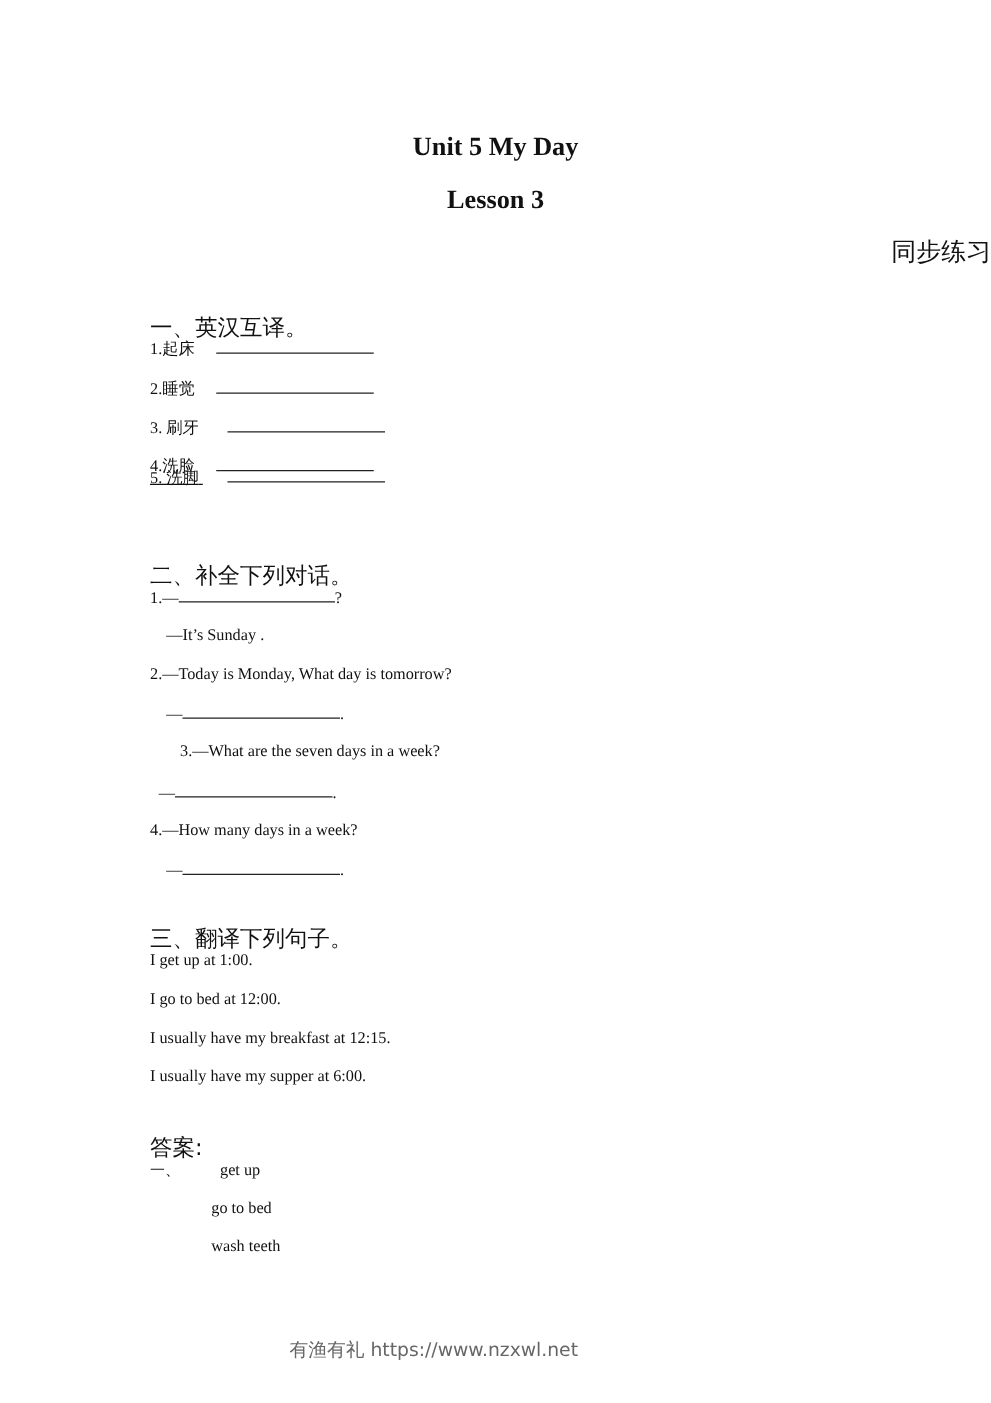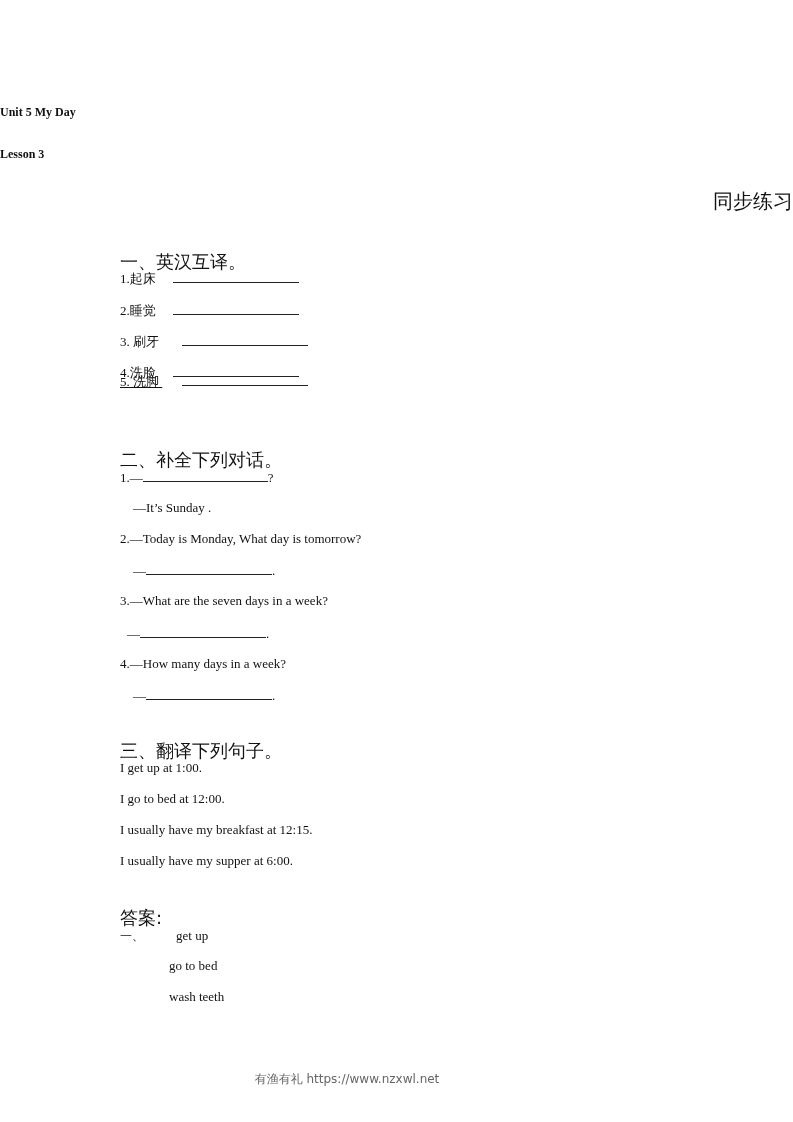--- a/index.html
+++ b/index.html
@@ -1,23 +1,23 @@
 <!DOCTYPE html>
 <html><head>
 <meta charset="utf-8">
 <style>
   html, body { margin: 0; padding: 0; background: #ffffff; }
   body { width: 793px; height: 1122px; position: relative; overflow: hidden; font-family: "Liberation Serif", "DejaVu Serif", serif; color: #111; }
   .abs { position: absolute; white-space: nowrap; }
-  .title { font-weight: bold; font-size: 12px; left: 0; width: 793px; }
+  .title { font-weight: bold; font-size: 21px; left: 0; width: 793px; text-align: center; }
   .subtitle { font-size: 20px; left: 0; width: 793px; text-align: right; font-family: "DejaVu Sans", sans-serif; }
   .heading { font-size: 18px; font-family: "DejaVu Sans", sans-serif; left: 120px; margin-top: 20px; }
   .line { font-size: 13px; left: 120px; }
   .blank { display: inline-block; border-bottom: 1px solid #222; height: 12px; vertical-align: baseline; }
-  .footer { font-family: "DejaVu Sans", sans-serif; font-size: 12px; color: #666; left: 0; width: 694px; text-align: center; }
+  .footer { font-family: "DejaVu Sans", sans-serif; font-size: 15px; color: #666; left: 0; width: 694px; text-align: center; }
 </style>
 </head>
 <body>
 
 <div>
 
   <div class="abs title" style="top:105px;">Unit 5 My Day</div>
   <div class="abs title" style="top:147px;">Lesson  3</div>
   <div class="abs subtitle" style="top:188px;">同步练习</div>
 
@@ -49,21 +49,21 @@
   <div class="abs line" style="top:469px;">
     <span>1.—</span><span class="blank" style="width:125px;"></span><span>?</span>
   </div>
   <div class="abs line" style="top:500px;left:133px;">—It’s Sunday .</div>
 
   <div class="abs line" style="top:531px;">2.—Today  is  Monday, What day is tomorrow?</div>
   <div class="abs line" style="top:562px;left:133px;">
     <span>—</span><span class="blank" style="width:126px;"></span><span>.</span>
   </div>
 
-  <div class="abs line" style="top:593px;">3.—What are the seven days in a week?</div>
+  <div class="abs line" style="top:593px;margin-left:24px;">3.—What are the seven days in a week?</div>
   <div class="abs line" style="top:625px;left:127px;">
     <span>—</span><span class="blank" style="width:126px;"></span><span>.</span>
   </div>
 
   <div class="abs line" style="top:656px;">4.—How many days in a week?</div>
   <div class="abs line" style="top:687px;left:133px;">
     <span>—</span><span class="blank" style="width:126px;"></span><span>.</span>
   </div>
 
   <div class="abs heading" style="top:719px;">三、翻译下列句子。</div>

